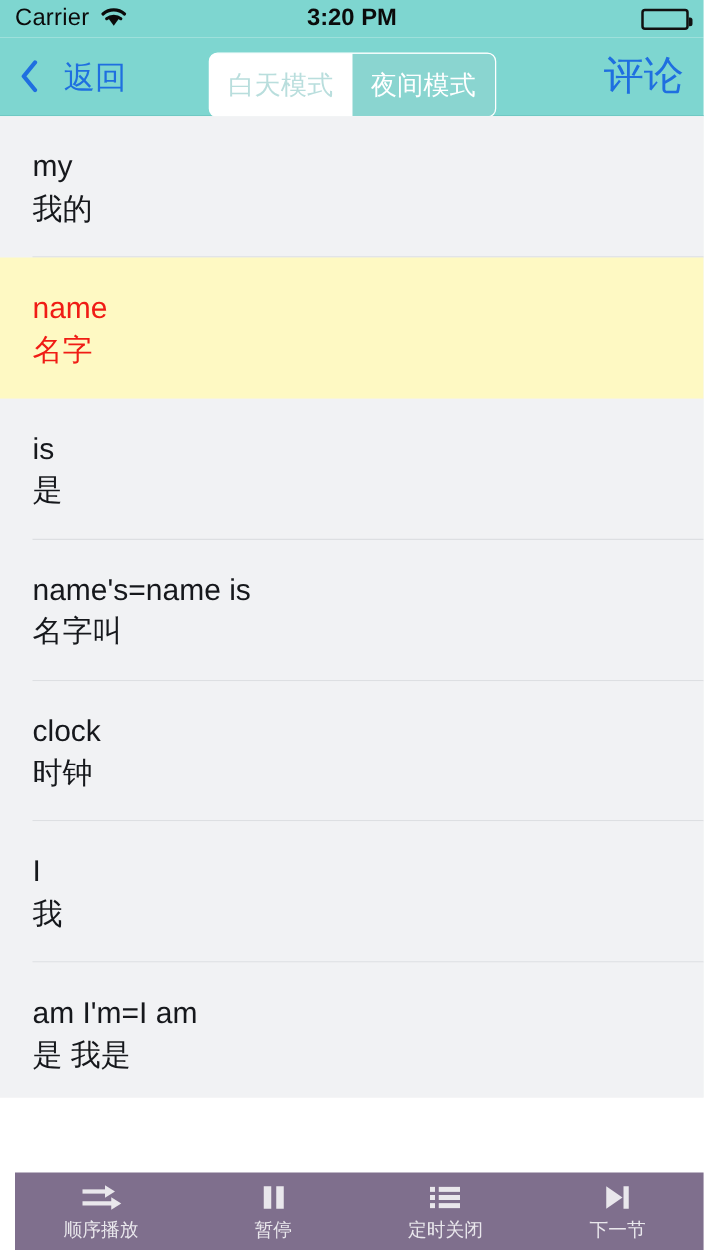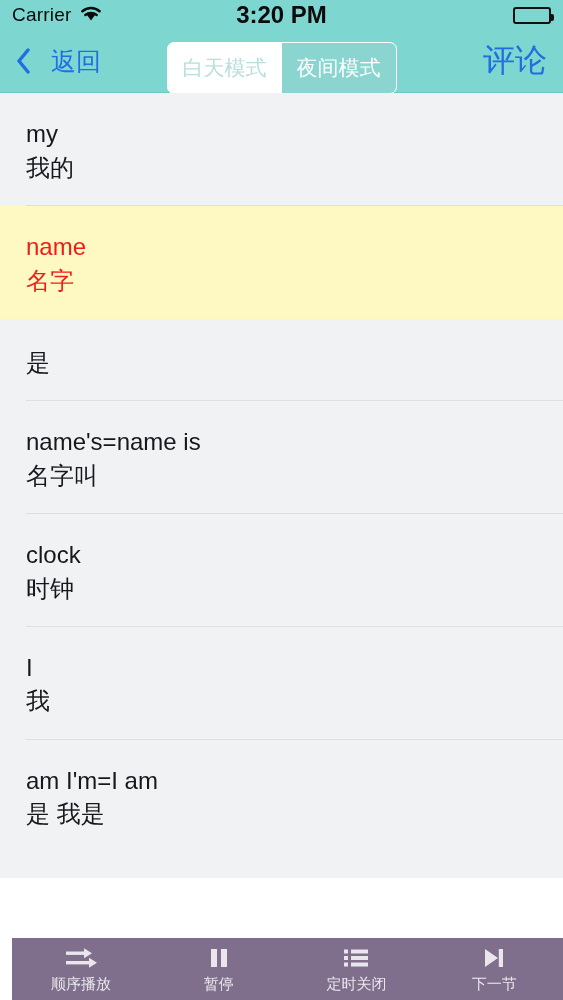--- a/index.html
+++ b/index.html
@@ -15,21 +15,21 @@
   .statusbar {
     height:30px; background:#7ED6D0;
     display:flex; align-items:center;
     padding:0 12px; position:relative;
   }
   .sb-left { display:flex; align-items:center; gap:8px; }
   .sb-carrier { font-size:19px; color:#0b0b0b; letter-spacing:.2px; }
   .wifi-icon { display:block; }
   .sb-time {
     position:absolute; left:0; right:0; text-align:center;
-    font-size:24px; font-weight:bold; color:#0b0b0b;
+    font-size:19px; font-weight:bold; color:#0b0b0b;
     pointer-events:none;
   }
   .sb-right { margin-left:auto; display:flex; align-items:center; }
   .battery {
     width:38px; height:17px; border:2px solid #111; border-radius:3px;
     padding:2px; position:relative;
   }
   .battery::after {
     content:""; position:absolute; right:-5px; top:5px;
     width:3px; height:7px; background:#111; border-radius:0 2px 2px 0;
@@ -146,20 +146,21 @@
       <span class="sep"></span>
     </div>
 
     <div class="row selected">
       <div class="en">name</div>
       <div class="cn">名字</div>
 
     </div>
 
     <div class="row">
+      <div class="en">is</div>
       <div class="cn">是</div>
       <span class="sep"></span>
     </div>
 
     <div class="row">
       <div class="en">name's=name is</div>
       <div class="cn">名字叫</div>
       <span class="sep"></span>
     </div>
 

